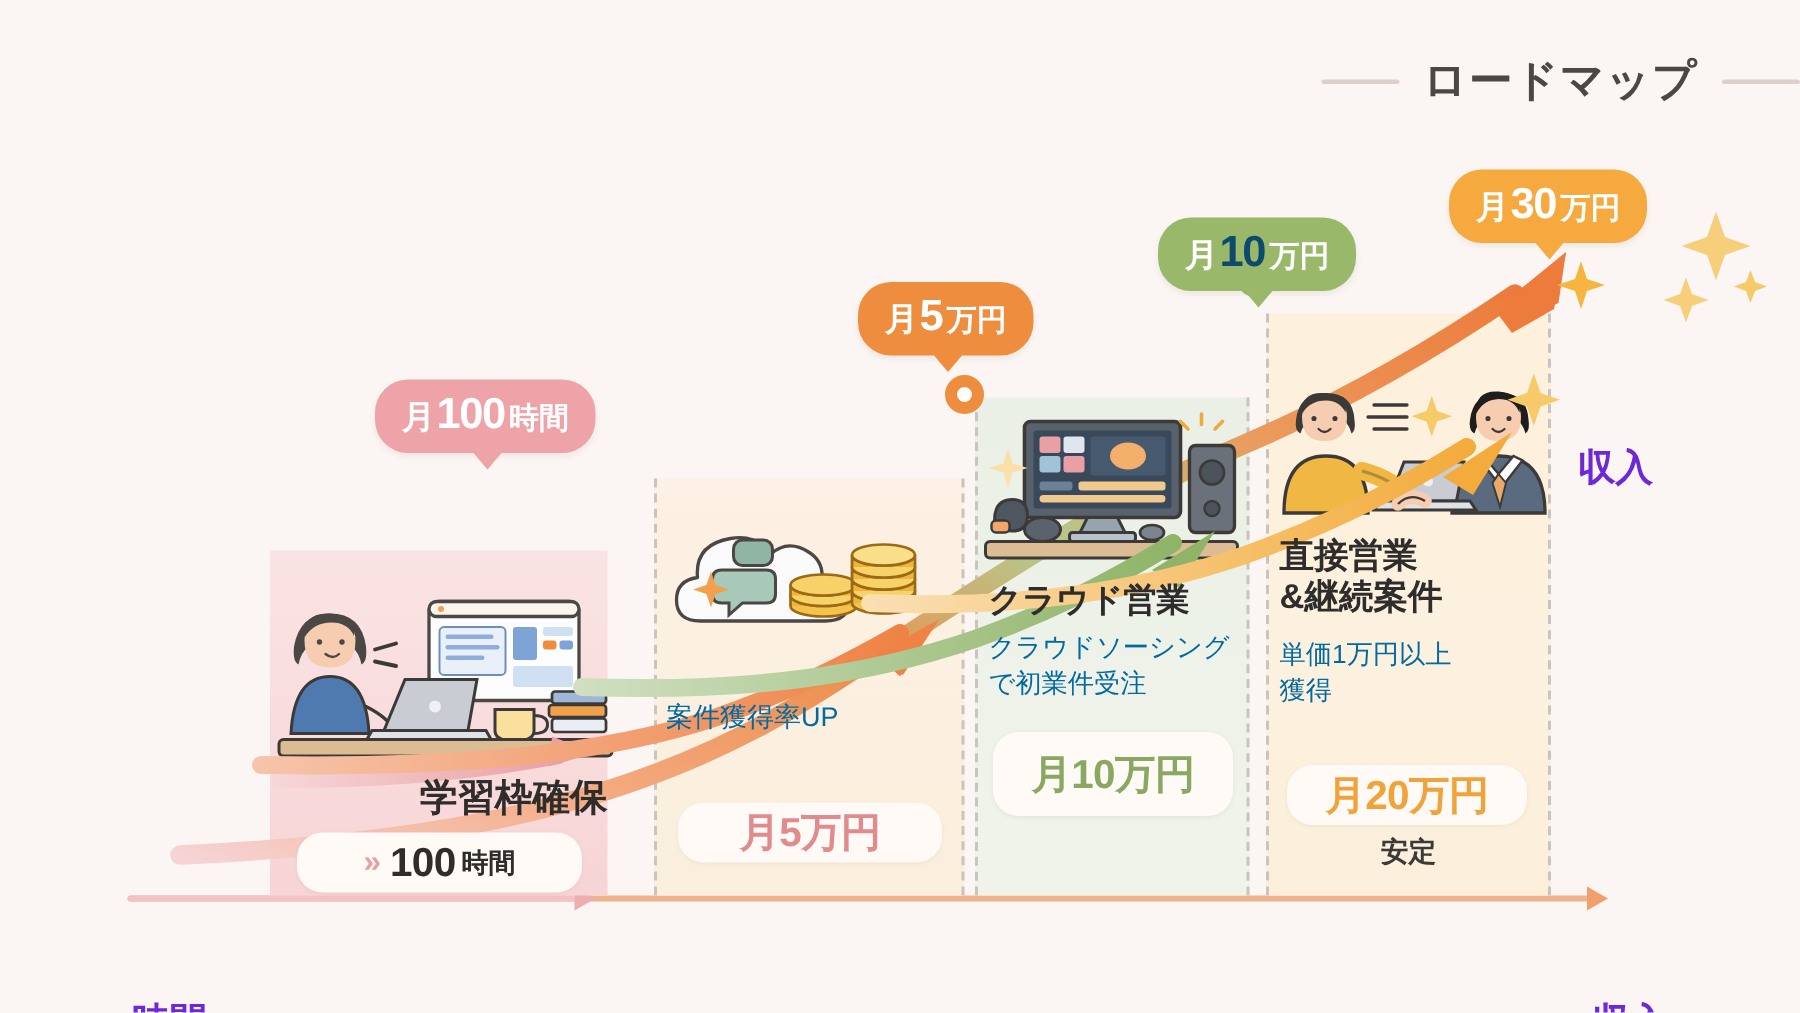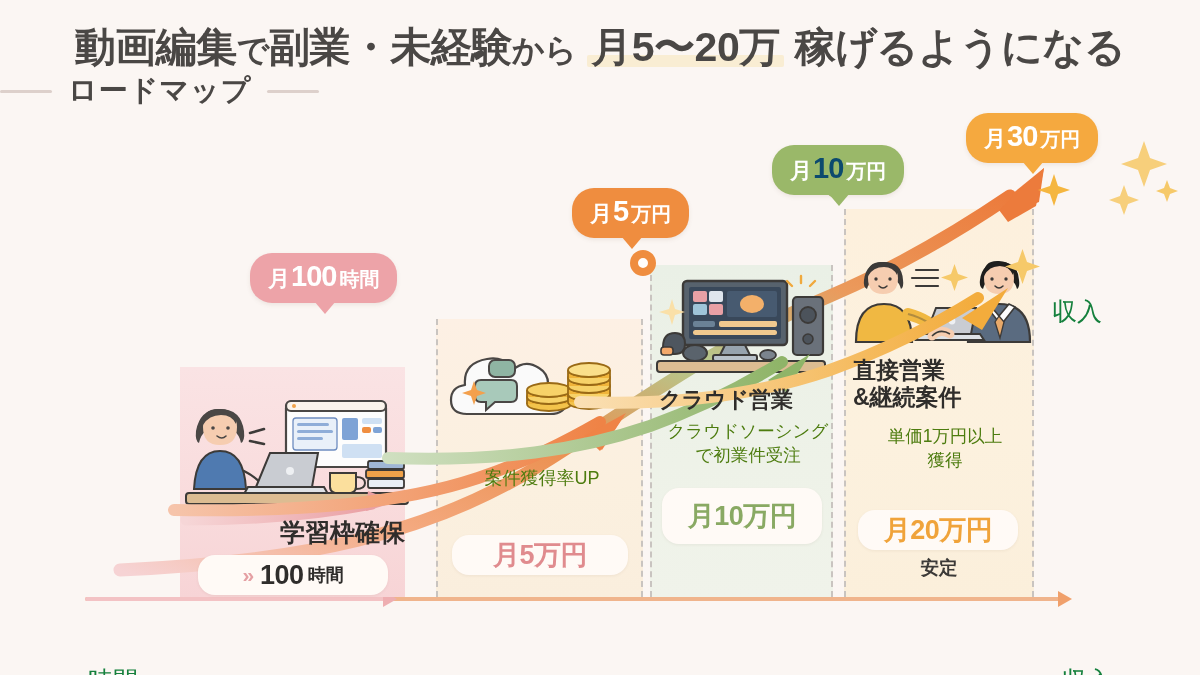--- a/index.html
+++ b/index.html
@@ -19,37 +19,37 @@
     font-size:41px;font-weight:700;letter-spacing:-0.5px;color:#4a4745;white-space:nowrap;
     line-height:1.15;
   }
   .t-sm{font-size:32px;font-weight:700;}
   .hl{position:relative;padding:0 4px;}
   .hl::before{
     content:"";position:absolute;left:0;right:0;bottom:3px;height:12px;
     background:#f7e6b8;opacity:.55;z-index:-1;border-radius:2px;
   }
   .subtitle-row{
-    display:flex;align-items:center;justify-content:flex-start;gap:16px;
+    margin-top:10px;display:flex;align-items:center;justify-content:flex-end;gap:16px;
   }
   .sub-rule{width:52px;height:3px;background:#ddd0cb;border-radius:2px;}
   .subtitle{font-size:29px;font-weight:700;color:#4a4745;letter-spacing:1px;}
 
   
   .chart{position:absolute;left:0;top:110px;width:1200px;height:520px;}
 
   
   .axis-x{position:absolute;left:85px;top:487px;width:975px;height:4px;background:#f0b48c;border-radius:2px;}
   .axis-x::after{
     content:"";position:absolute;right:-12px;top:-6px;
     border-left:14px solid #f0a06b;border-top:8px solid transparent;border-bottom:8px solid transparent;
   }
   .axis-x.pinkseg{left:85px;width:300px;background:#f3c2c4;}
   .axis-x.pinkseg::after{border-left-color:#eeaeb1;}
-  .axis-lbl{position:absolute;font-size:25px;font-weight:400;color:#15803d;}
+  .axis-lbl{position:absolute;font-size:25px;font-weight:700;color:#6d28d9;}
   .lbl-time{left:88px;top:554px;}
   .lbl-income-bottom{left:1062px;top:554px;}
   .lbl-income-top{left:1052px;top:185px;}
 
   
   .col{position:absolute;bottom:33px;box-sizing:border-box;}
   .col .panel{
     position:absolute;left:0;right:0;bottom:0;top:0;
     border-left:2px dashed #c9c4c0;border-right:2px dashed #c9c4c0;
   }
@@ -67,21 +67,21 @@
   #col3{left:650px;width:183px;height:332px;}
   #col3 .panel{background:linear-gradient(180deg,#eaf0e6 0%,#eef2e8 60%,#f0f3ea 100%);}
   
   #col4{left:844px;width:190px;height:388px;}
   #col4 .panel{background:linear-gradient(180deg,#fdf0dd 0%,#fcf1de 60%,#fbefdb 100%);}
 
   .stage-title{
     position:relative;z-index:4;font-weight:700;color:#2f2d2b;text-align:right;line-height:1.18;
   }
   .stage-sub{
-    position:relative;z-index:4;font-size:16.5px;color:#4d7c0f;text-align:center;line-height:1.35;
+    position:relative;z-index:4;font-size:16.5px;color:#0369a1;text-align:left;line-height:1.35;
     font-weight:400;
   }
   .small-suffix{font-size:17px;font-weight:700;}
 
   
   .chip{
     position:absolute;z-index:6;background:#fffaf6;border-radius:17px;
     display:flex;align-items:center;justify-content:center;gap:4px;
     box-shadow:0 1px 3px rgba(120,90,70,.08);
     white-space:nowrap;
@@ -115,23 +115,20 @@
   
   .spark{position:absolute;z-index:13;}
   svg{display:block;overflow:visible;}
 </style>
 </head>
 <body>
 
 <div id="stage">
 
   <div class="title-wrap">
-    <div class="title-line">
-      <span>動画編集</span><span class="t-sm">で</span><span>副業・未経験</span><span class="t-sm">から</span> <span class="hl">月5〜20万</span> <span>稼げるようになる</span>
-    </div>
     <div class="subtitle-row">
       <span class="sub-rule"></span>
       <span class="subtitle">ロードマップ</span>
       <span class="sub-rule"></span>
     </div>
   </div>
 
   <div class="chart">
 
     <svg width="1200" height="520" style="position:absolute;left:0;top:0;z-index:1;">

